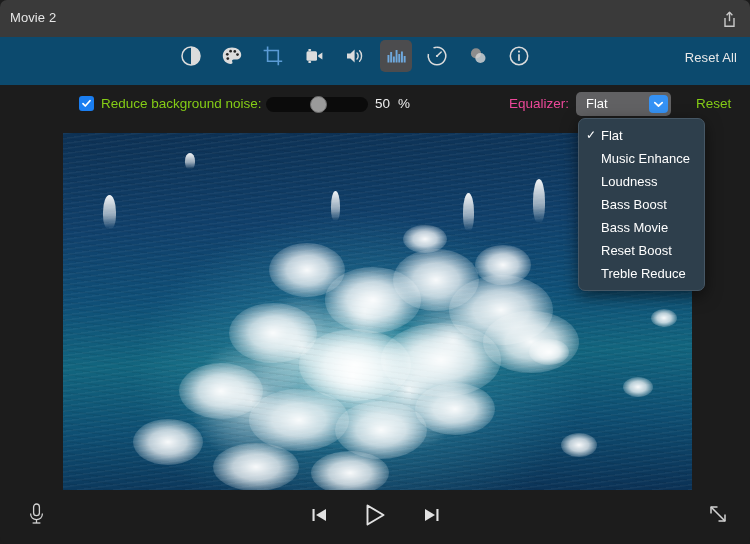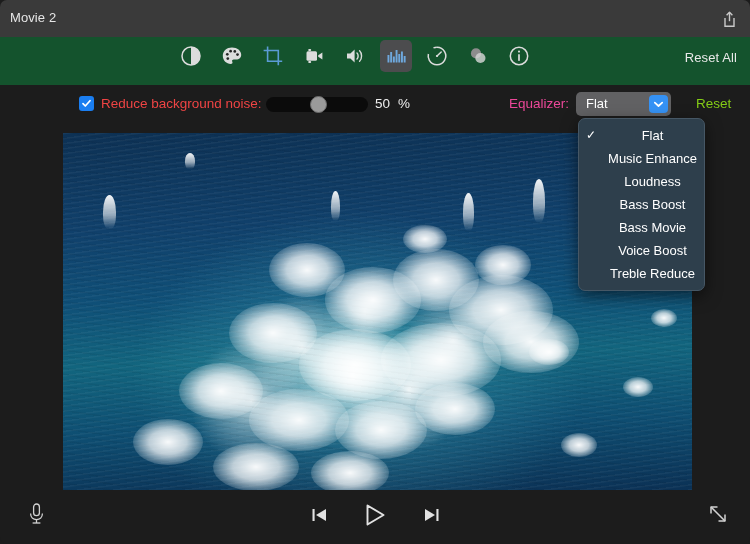--- a/index.html
+++ b/index.html
@@ -6,21 +6,20 @@
   html, body {
     width: 750px; height: 544px;
     background: #1c1c1c;
     font-family: "Liberation Sans", sans-serif;
     overflow: hidden;
   }
   #app {
     position: relative;
     width: 748px; height: 544px;
     background: #1c1c1c;
-    text-align: center;
   }
 
   
   .titlebar {
     position: absolute; left: 0; top: 0;
     width: 750px; height: 37px;
     background: #3a3a3a;
     border-top-left-radius: 7px;
     border-top-right-radius: 7px;
   }
@@ -33,21 +32,21 @@
     position: absolute; right: 8px; top: 7px;
     width: 26px; height: 24px;
     display: flex; align-items: center; justify-content: center;
     cursor: pointer;
   }
 
   
   .toolbar {
     position: absolute; left: 0; top: 37px;
     width: 750px; height: 48px;
-    background: #14532d;
+    background: #0c4a6e;
   }
   .tool-group {
     position: absolute; left: 175px; top: 3px;
     display: flex; align-items: center; gap: 9px;
   }
   .tool-btn {
     width: 32px; height: 32px; border-radius: 5px;
     display: flex; align-items: center; justify-content: center;
     cursor: pointer; background: transparent;
   }
@@ -65,21 +64,21 @@
     background: #1c1c1c;
   }
   .checkbox {
     position: absolute; left: 79px; top: 11px;
     width: 15px; height: 15px; border-radius: 3px;
     background: #1a7ef1; cursor: pointer;
     display: flex; align-items: center; justify-content: center;
   }
   .cb-label {
     position: absolute; left: 101px; top: 11px;
-    font-size: 13.5px; color: #ef4444; white-space: nowrap;
+    font-size: 13.5px; color: #84cc16; white-space: nowrap;
   }
   .slider-track {
     position: absolute; left: 266px; top: 12px;
     width: 102px; height: 15px; border-radius: 8px;
     background: #0b0b0b; cursor: pointer;
   }
   .slider-knob {
     position: absolute; top: -1px; left: 44px;
     width: 17px; height: 17px; border-radius: 50%;
     background: #9a9a9a;
@@ -382,21 +381,21 @@
     <div class="eq-item">
       <span>Loudness</span>
     </div>
     <div class="eq-item">
       <span>Bass Boost</span>
     </div>
     <div class="eq-item">
       <span>Bass Movie</span>
     </div>
     <div class="eq-item">
-      <span>Voice Boost</span>
+      <span>Reset Boost</span>
     </div>
     <div class="eq-item">
       <span>Treble Reduce</span>
     </div>
   </div>
 
   <div class="bottombar">
 
     <div class="mic-btn">
       <svg width="19" height="24" viewBox="0 0 19 24">

